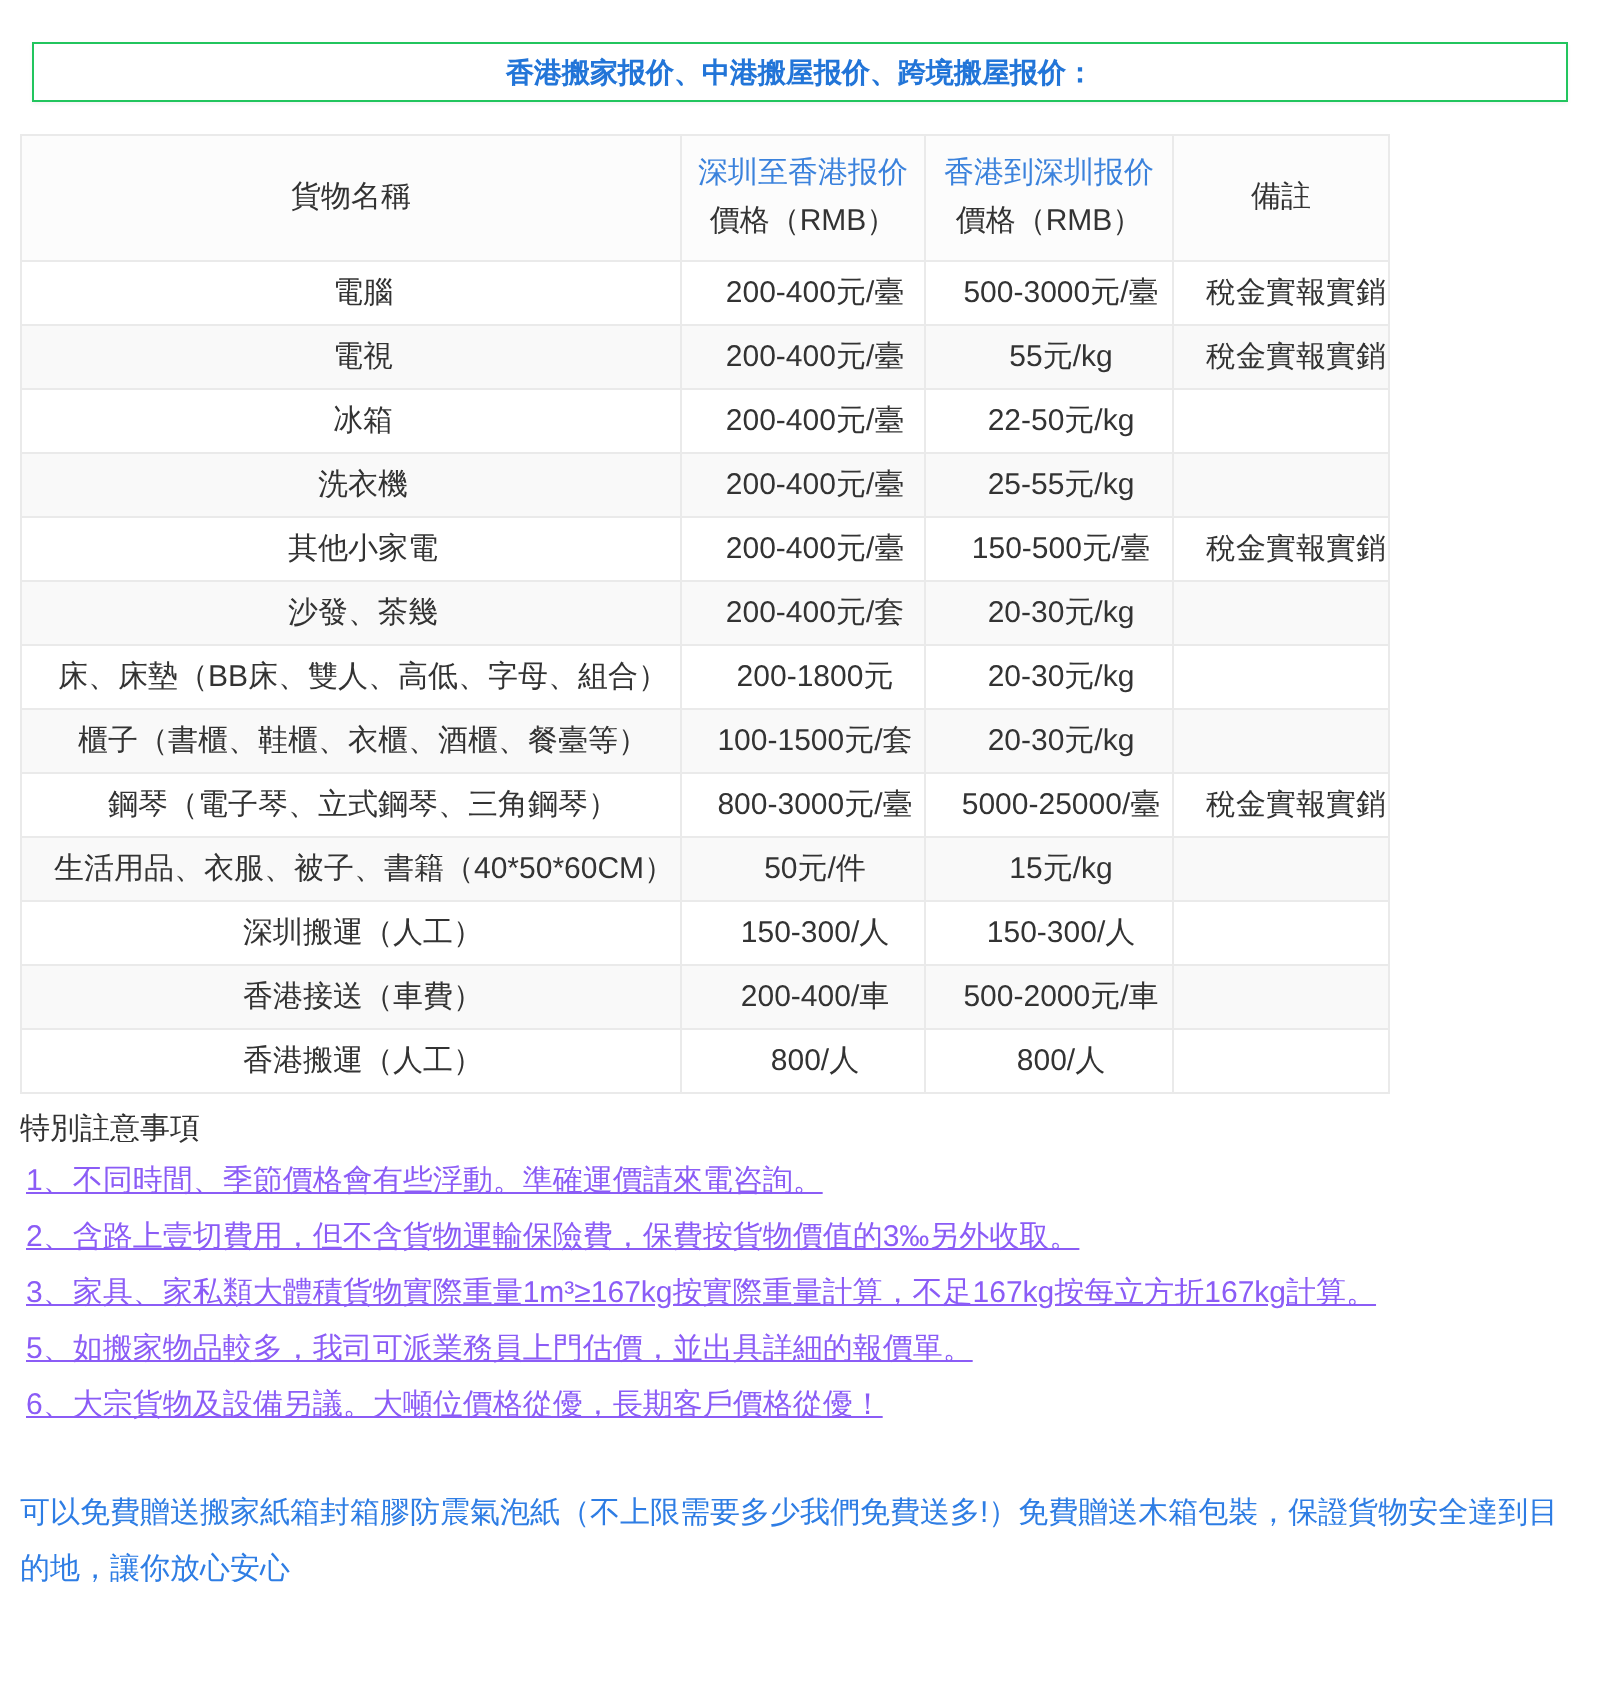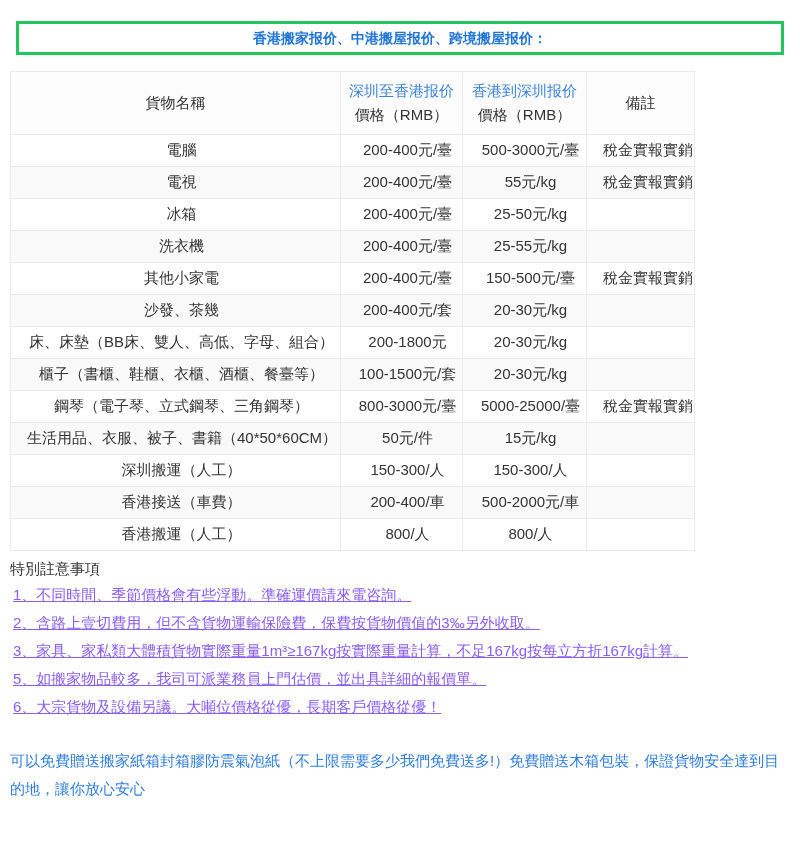--- a/index.html
+++ b/index.html
@@ -8,21 +8,21 @@
     height: 850px;
     background: #ffffff;
     font-family: "Liberation Sans", "DejaVu Sans", sans-serif;
     color: #333333;
     overflow: hidden;
   }
   .title-box {
     margin: 21px 16px 0 16px;
     height: 28px;
     line-height: 28px;
-    border: 3px solid #22c55e;
+    border: 1px solid #22c55e;
     box-shadow: 0 1px 2px rgba(0,0,0,0.05);
     text-align: center;
     background: #ffffff;
   }
   .title-box .title {
     font-size: 14px;
     font-weight: bold;
     color: #2275d8;
   }
   table.price-table {
@@ -117,21 +117,21 @@
         </tr>
         <tr>
           <td>電視</td>
           <td>200-400元/臺</td>
           <td>55元/kg</td>
           <td>稅金實報實銷</td>
         </tr>
         <tr>
           <td>冰箱</td>
           <td>200-400元/臺</td>
-          <td>25-50元/kg</td>
+          <td>22-50元/kg</td>
           <td></td>
         </tr>
         <tr>
           <td>洗衣機</td>
           <td>200-400元/臺</td>
           <td>25-55元/kg</td>
           <td></td>
         </tr>
         <tr>
           <td>其他小家電</td>

